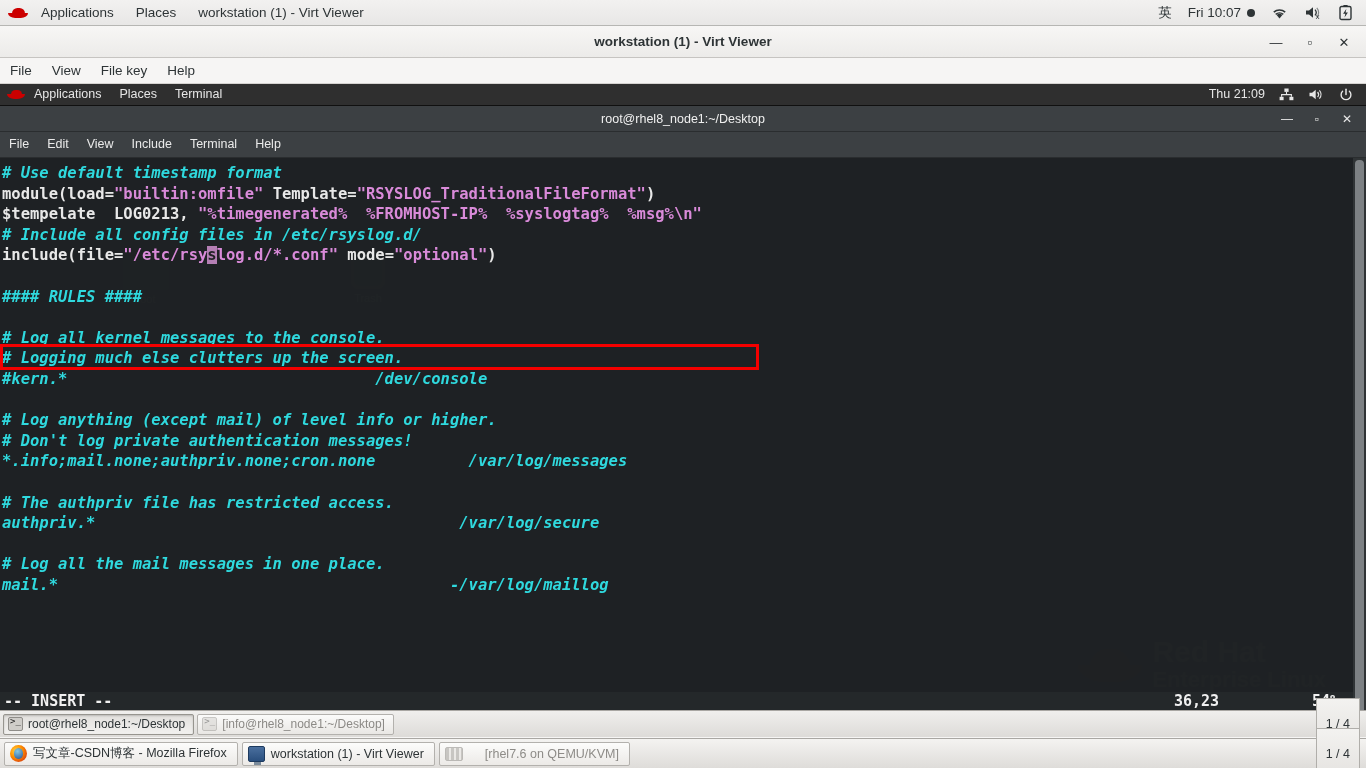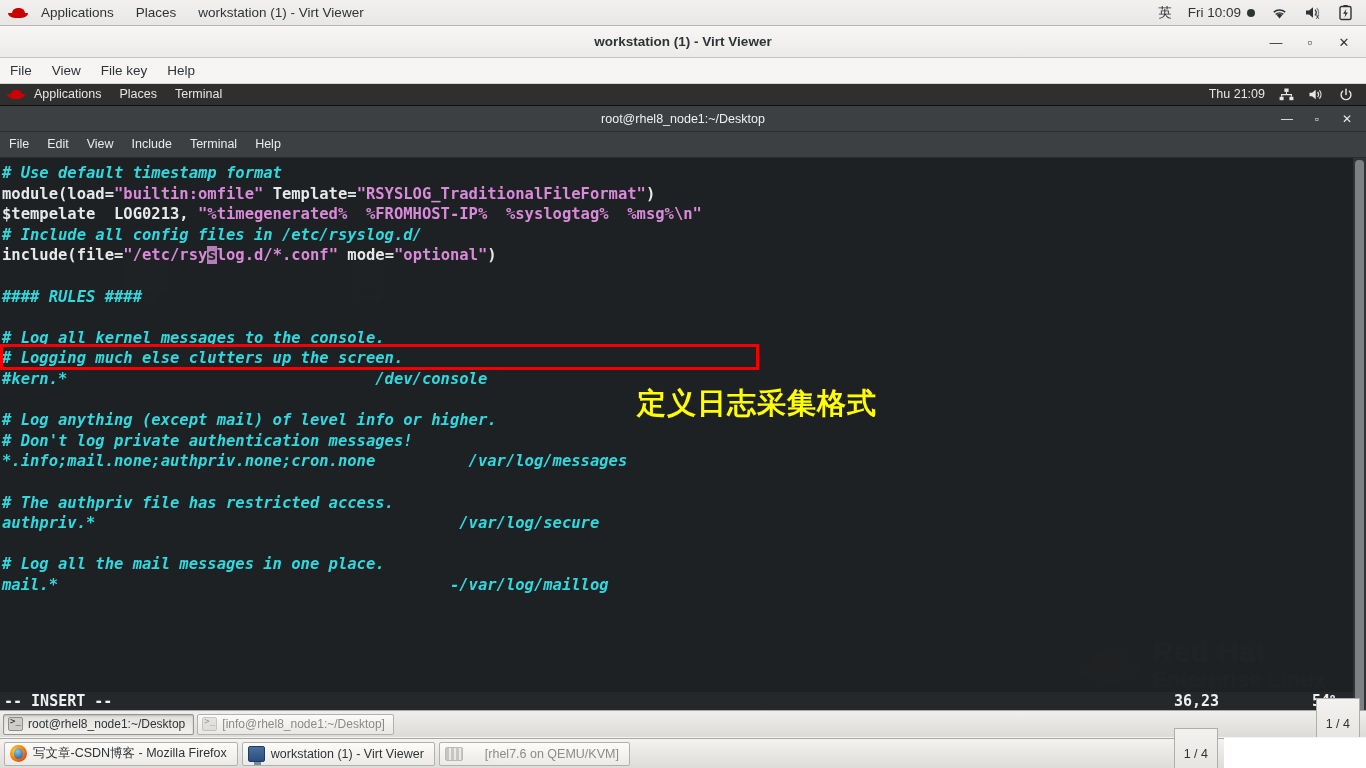--- a/index.html
+++ b/index.html
@@ -225,21 +225,21 @@
   .tb-icon.dim { opacity: 0.45; }
   .tb-spacer { flex: 1 1 auto; }
   .ws-switch {
     margin-right: 6px; padding: 18px 9px; font-size: 12.5px; color: #2e3436;
     border: 1px solid #b0aeaa; border-radius: 0;
     background: linear-gradient(to bottom, #f3f2f0, #e4e2df);
   }
 
   
   .host-taskbar {
-    position: absolute; left: 0; bottom: 0; width: 1224px; height: 30px;
+    position: absolute; left: 0; bottom: 0; width: 1366px; height: 30px;
     background: linear-gradient(to bottom, #f4f3f1 0%, #dedcd9 100%);
     border-top: 1px solid #a9a7a3;
     display: flex; align-items: center;
   }
   .htb-item {
     display: flex; align-items: center; height: 24px; margin-left: 4px;
     padding: 0 10px 0 5px; font-size: 12.5px; color: #2e3436;
     border: 1px solid #b3b1ad; border-radius: 2px;
     background: linear-gradient(to bottom, #fcfcfb, #eceae7);
     white-space: nowrap;
@@ -279,21 +279,21 @@
     <div class="brim"></div>
       <div class="crown"></div>
   </div>
   <div class="menu-item">Applications</div>
   <div class="menu-item">Places</div>
   <div class="menu-item">workstation (1) - Virt Viewer</div>
   <div class="spacer"></div>
   <div class="tray">
     <div class="tray-item">英</div>
     <div class="tray-item">
-      <span>Fri 10:09</span>
+      <span>Fri 10:07</span>
       <span class="ico" style="margin-left:6px;width:8px;height:8px;border-radius:50%;background:#2e3436;"></span>
     </div>
     <div class="tray-item">
       <svg width="17" height="14" viewBox="0 0 17 14">
           <path d="M8.5 12.5 L5.6 9.0 a4.6 4.6 0 0 1 5.8 0 Z" fill="#2e3436"></path>
           <path d="M2.8 6.2 a8.6 8.6 0 0 1 11.4 0" stroke="#2e3436" stroke-width="1.6" fill="none"></path>
           <path d="M4.7 8.4 a5.8 5.8 0 0 1 7.6 0" stroke="#2e3436" stroke-width="1.5" fill="none"></path>
         </svg>
     </div>
     <div class="tray-item">
@@ -416,21 +416,20 @@
         <span class="ins">-- INSERT --</span>
         <span class="pos">36,23</span>
         <span class="pct">54%</span>
       </div>
 
       <div class="term-scroll">
         <div class="thumb"></div>
       </div>
 
       <div class="annot-box"></div>
-      <div class="annot-text">定义日志采集格式</div>
     </div>
 
     <div class="guest-taskbar">
       <div class="tb-item active">
         <span class="tb-icon"></span>
         <span>root@rhel8_node1:~/Desktop</span>
       </div>
       <div class="tb-item inactive">
         <span class="tb-icon dim"></span>
         <span>[info@rhel8_node1:~/Desktop]</span>

